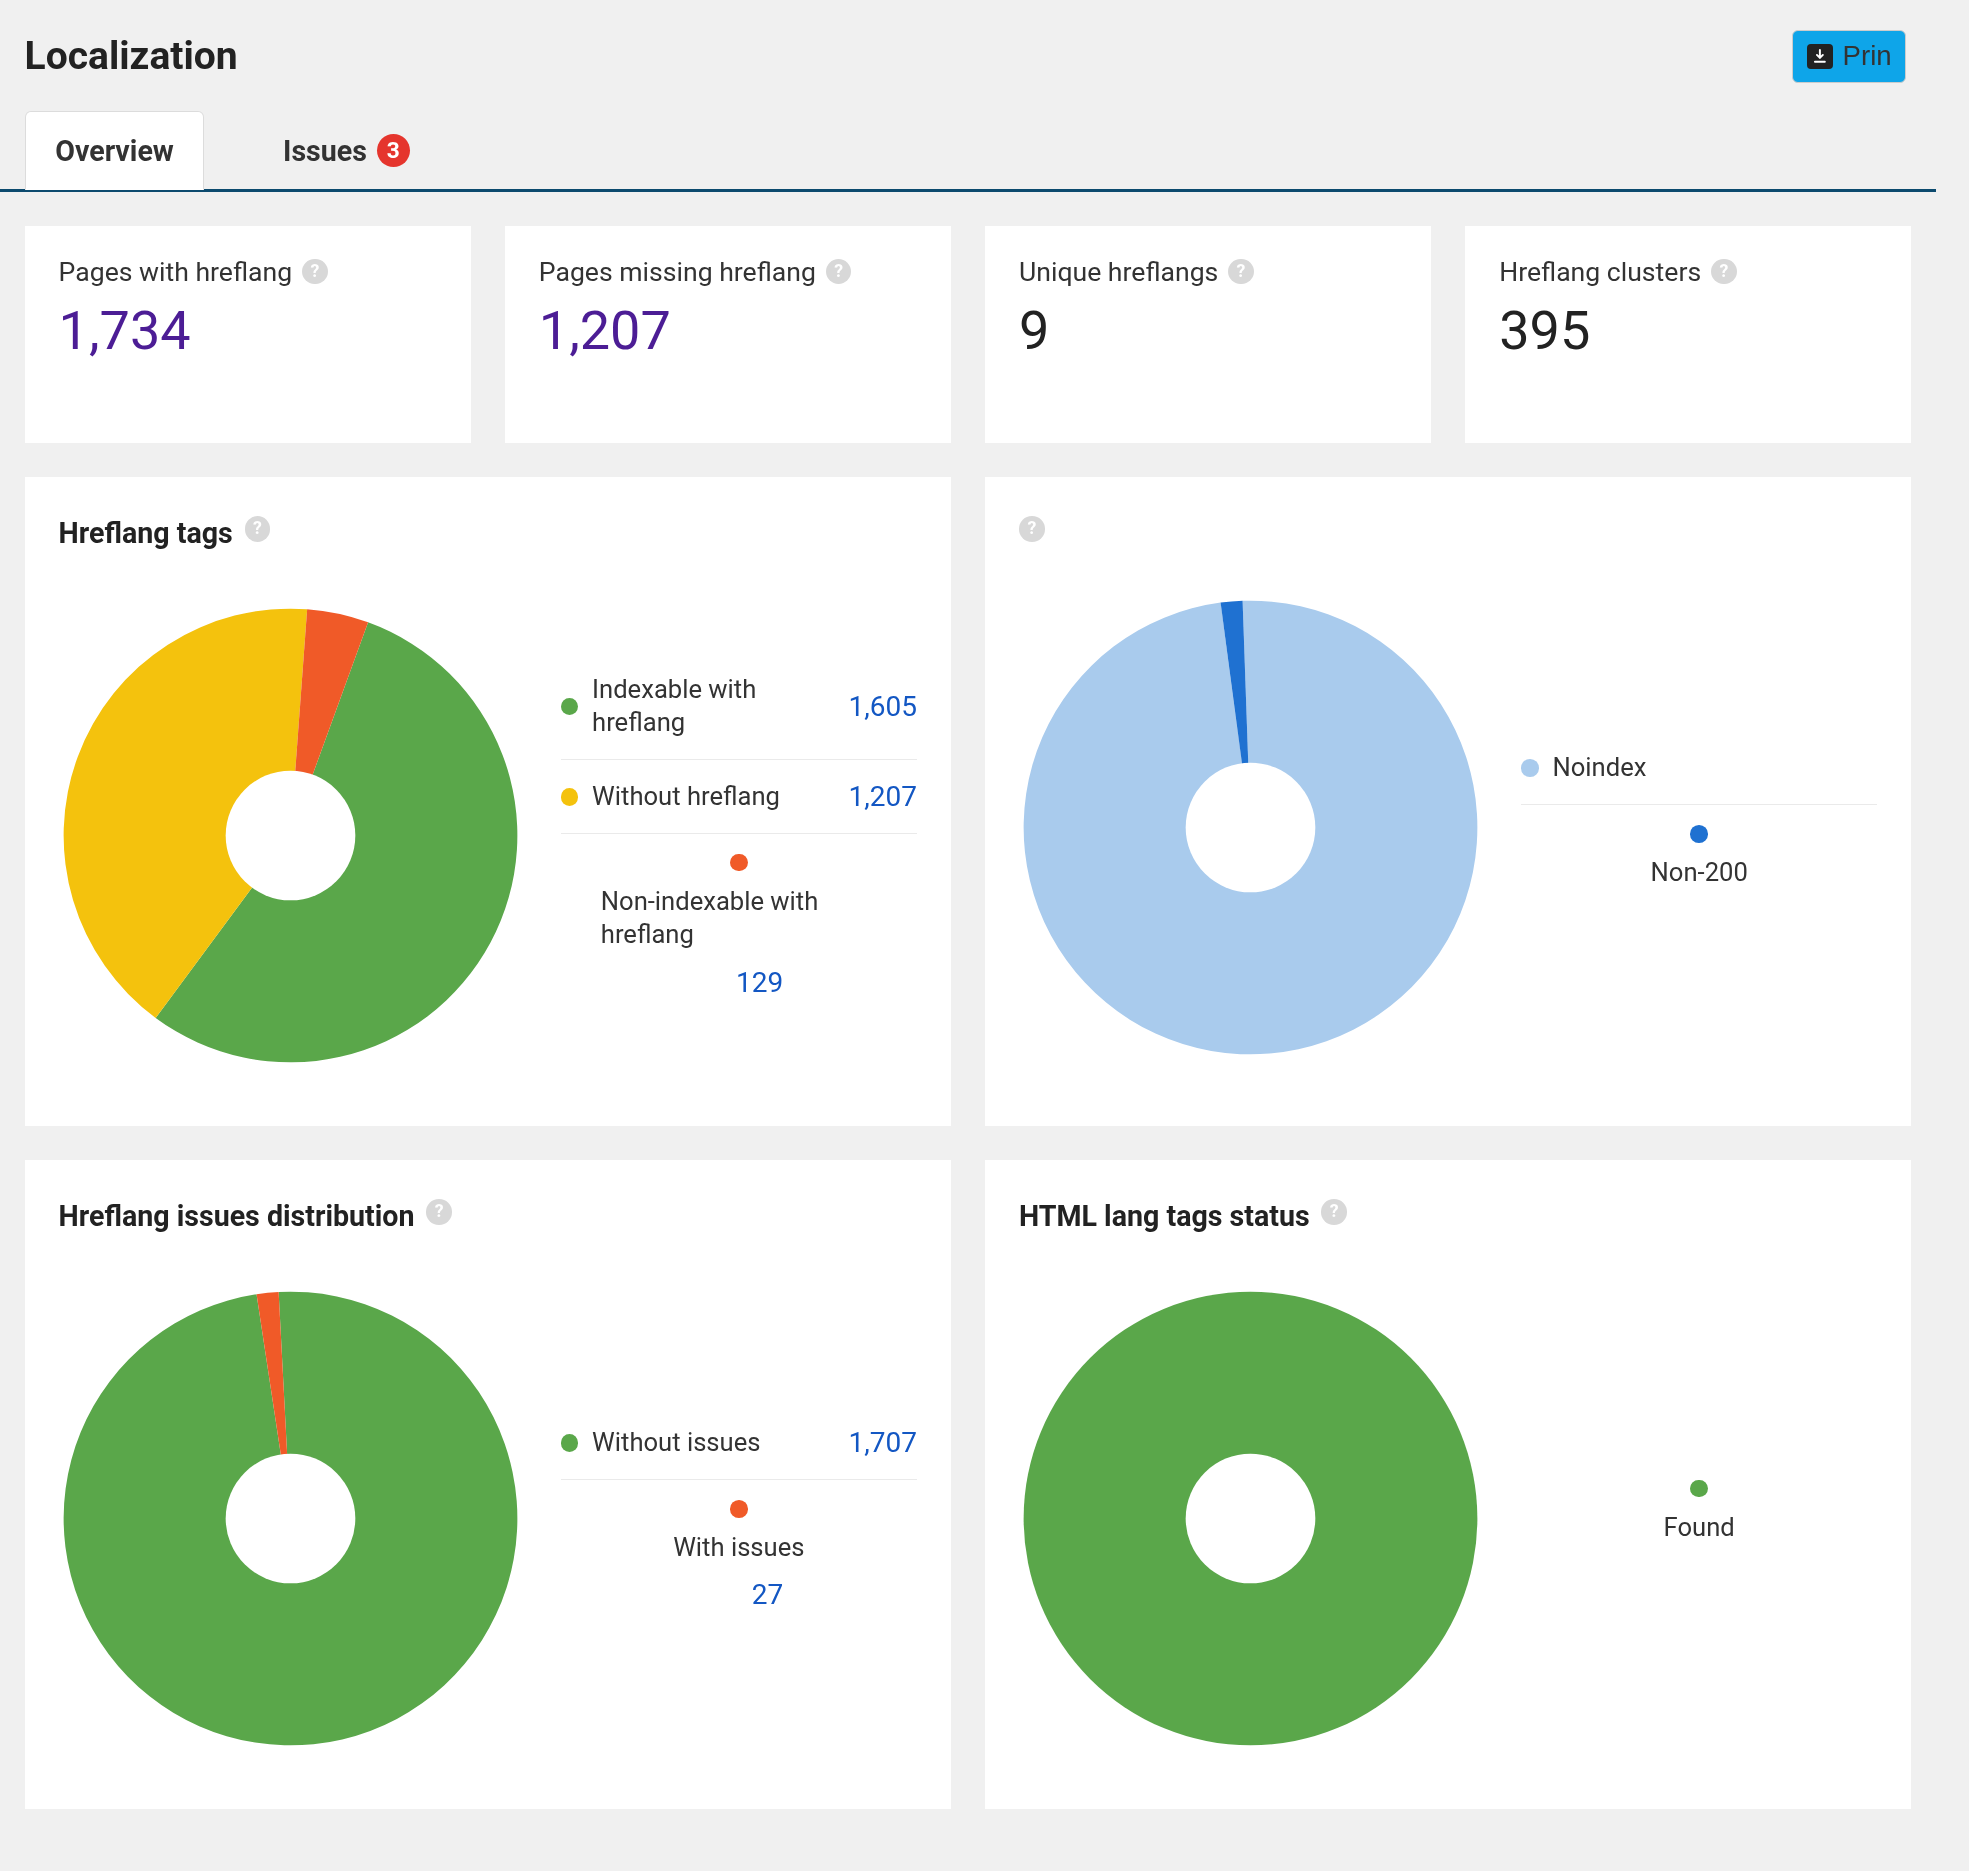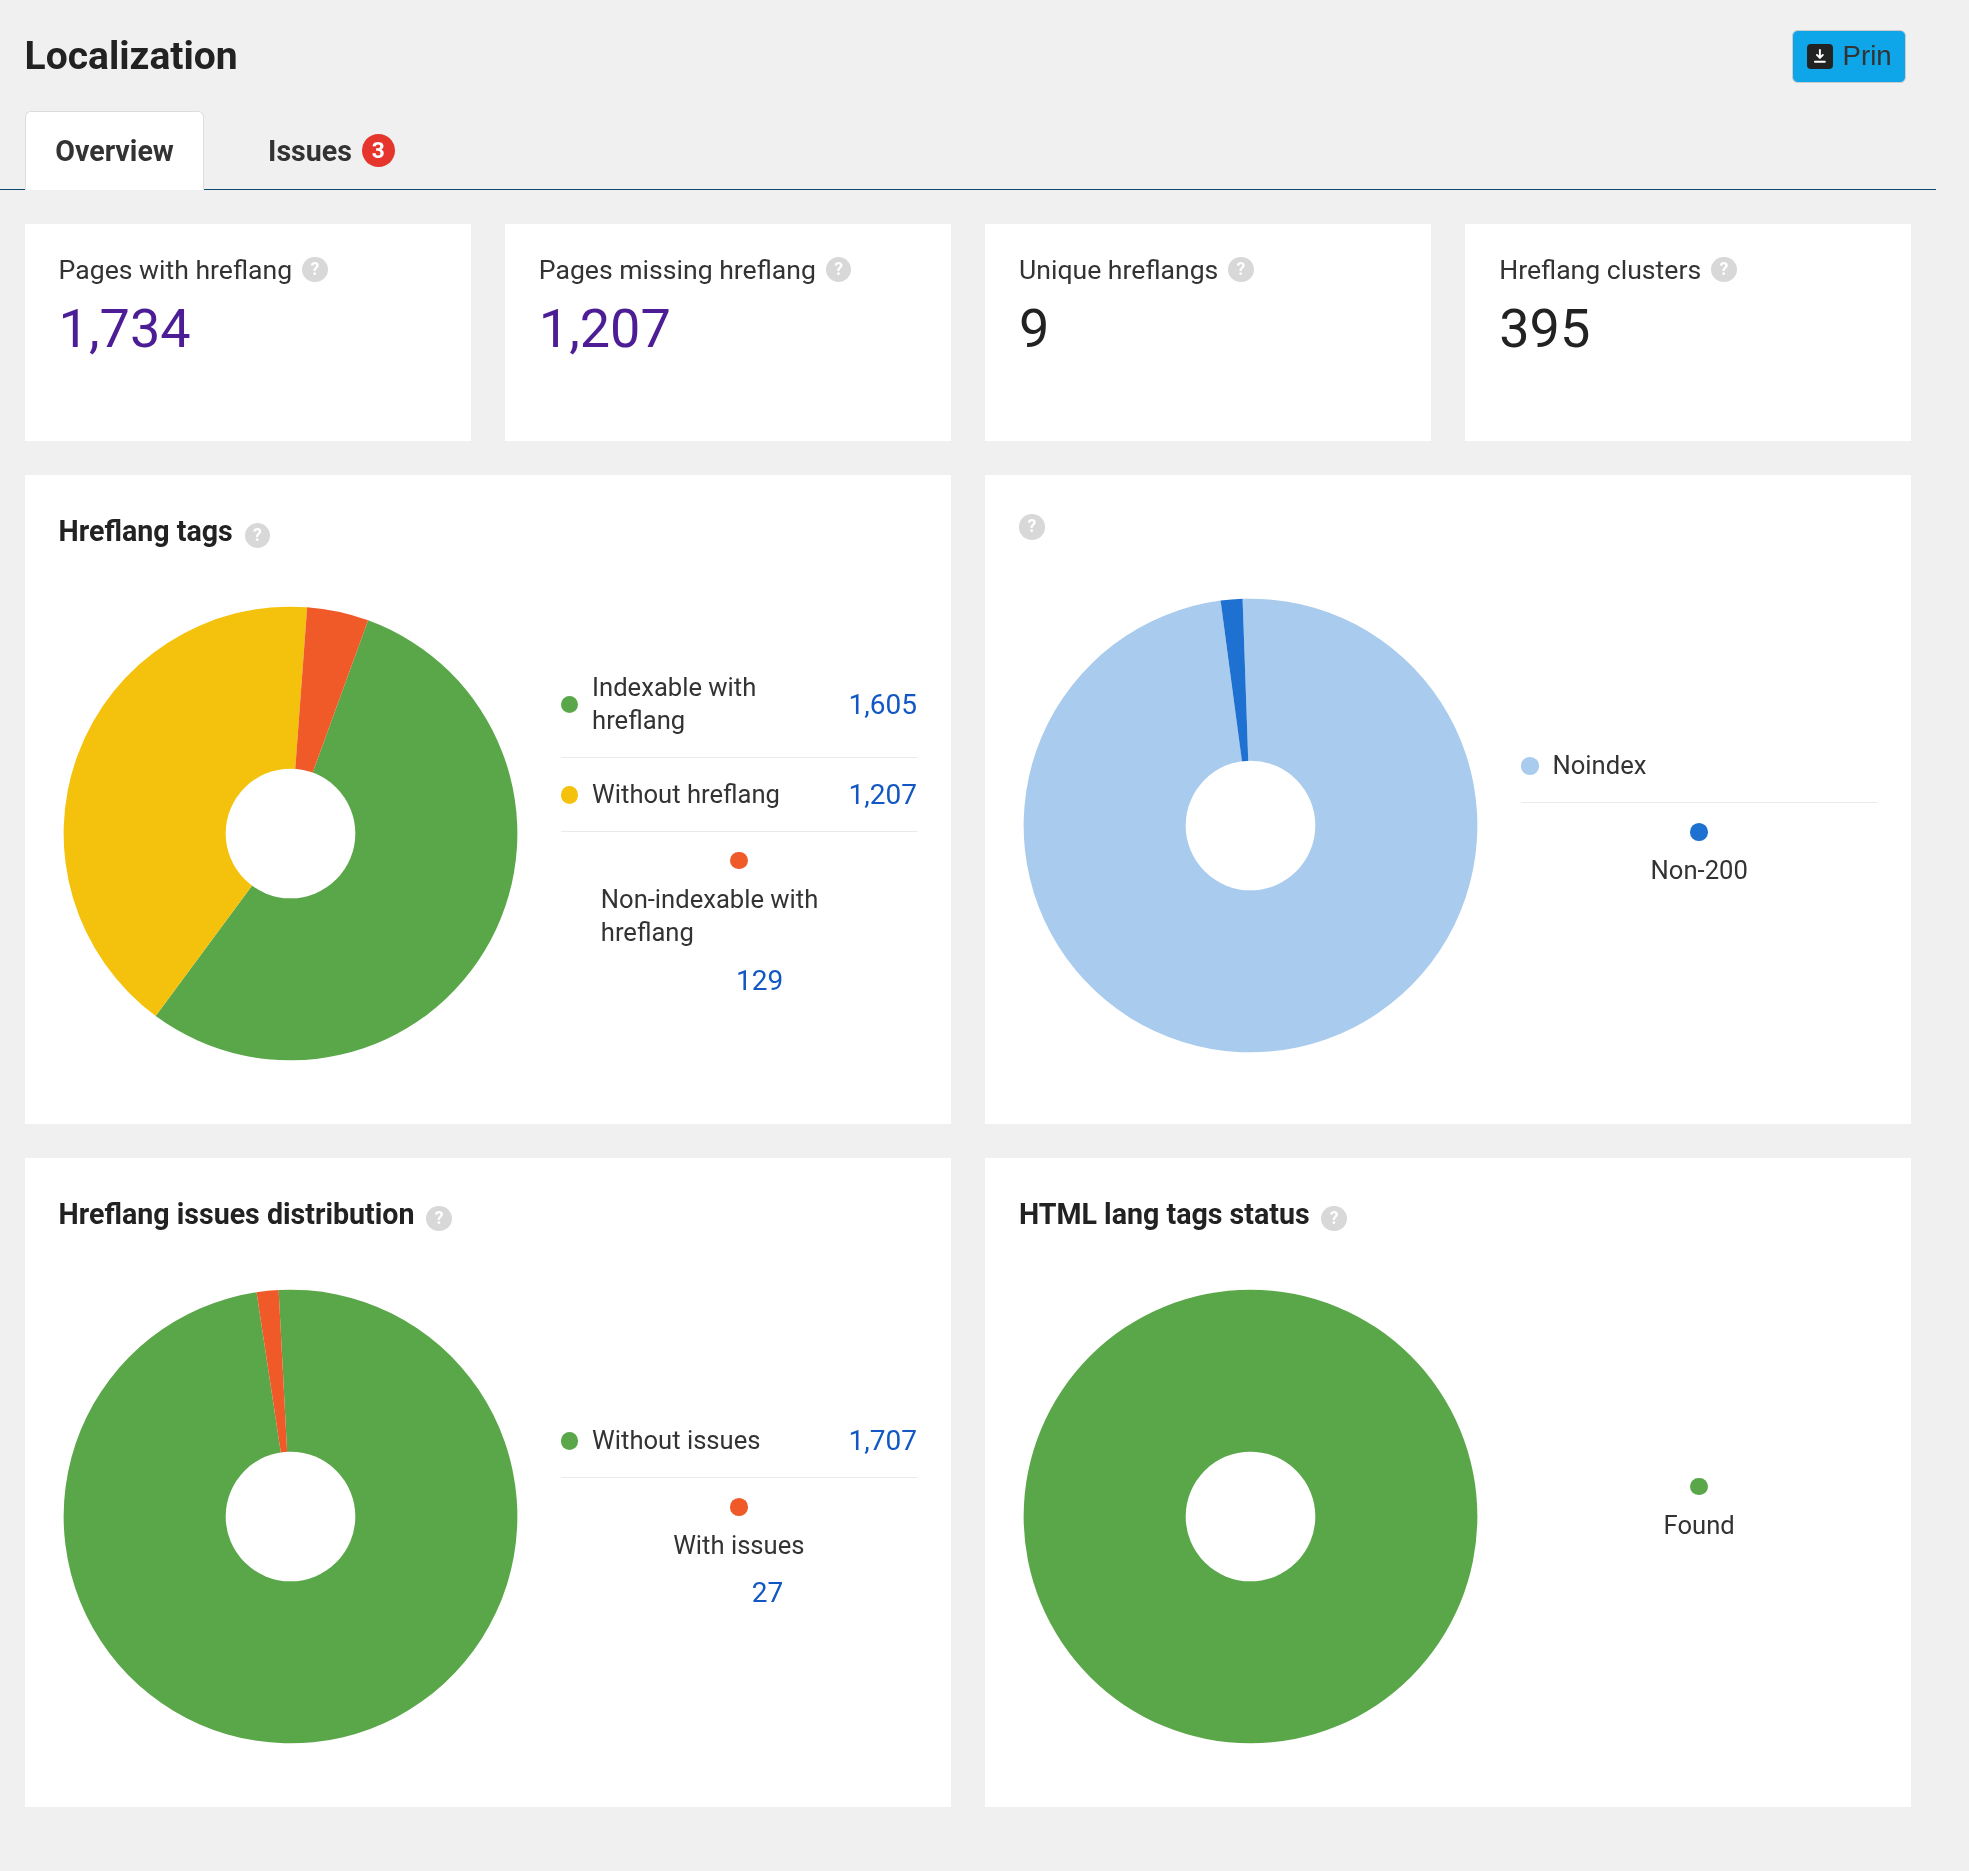--- a/index.html
+++ b/index.html
@@ -35,23 +35,23 @@
     display: flex;
     align-items: center;
     gap: 9.9px;
     cursor: pointer;
   }
 
   
   .tabs {
     display: flex;
     align-items: flex-end;
-    gap: 34px;
+    gap: 49px;
     padding: 17.7px 24.6px 0 24.6px;
-    border-bottom: 1px solid #0c4a6e;
+    border-bottom: 3px solid #0c4a6e;
   }
   .tab {
     font-size: 28.6px;
     font-weight: 700;
     color: #333;
     padding: 21.7px 29.6px;
     cursor: pointer;
     position: relative;
     display: flex;
     align-items: center;
@@ -128,21 +128,21 @@
   }
   .chart-panel {
     background: #fff;
     padding: 39px 34px 59px 34px;
   }
   .panel-title {
     font-size: 28.6px;
     font-weight: 700;
     color: #222;
     display: flex;
-    align-items: flex-end;
+    align-items: flex-start;
     gap: 11.8px;
     margin-bottom: 54px;
   }
   .chart-body {
     display: flex;
     align-items: center;
     gap: 39px;
     justify-content: center;
   }
   .donut-wrap {

